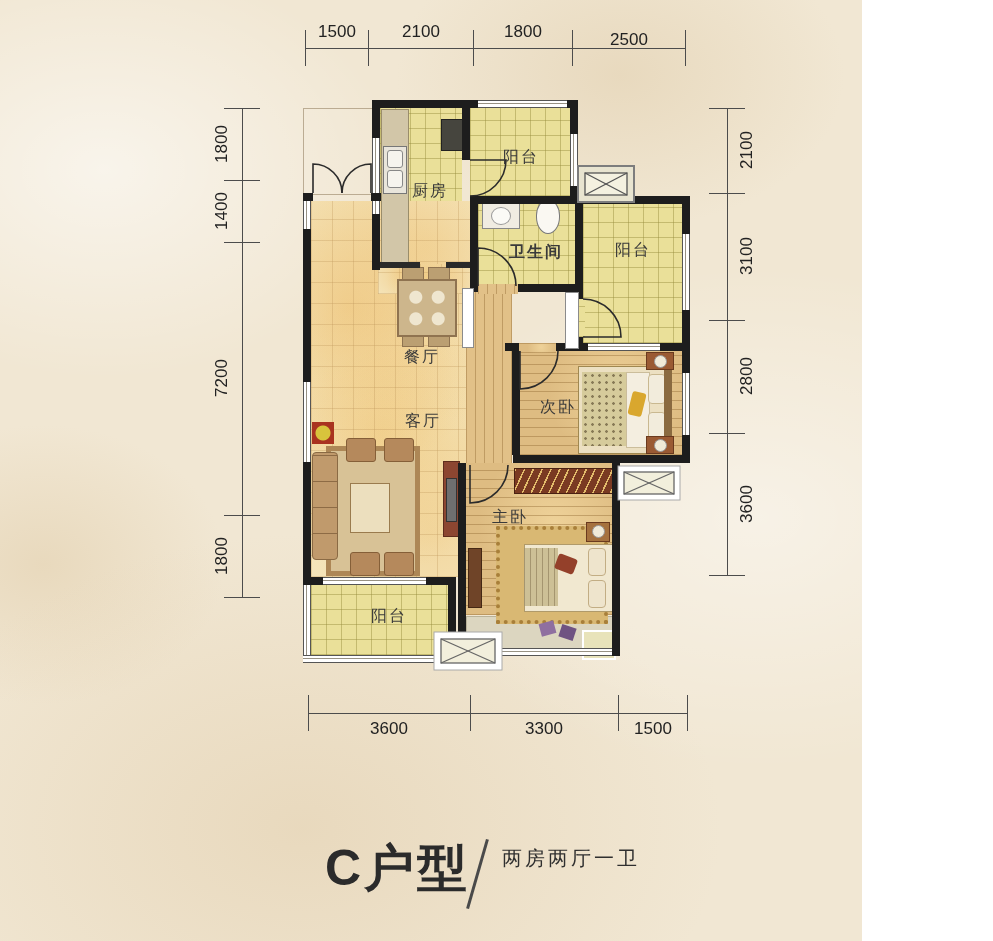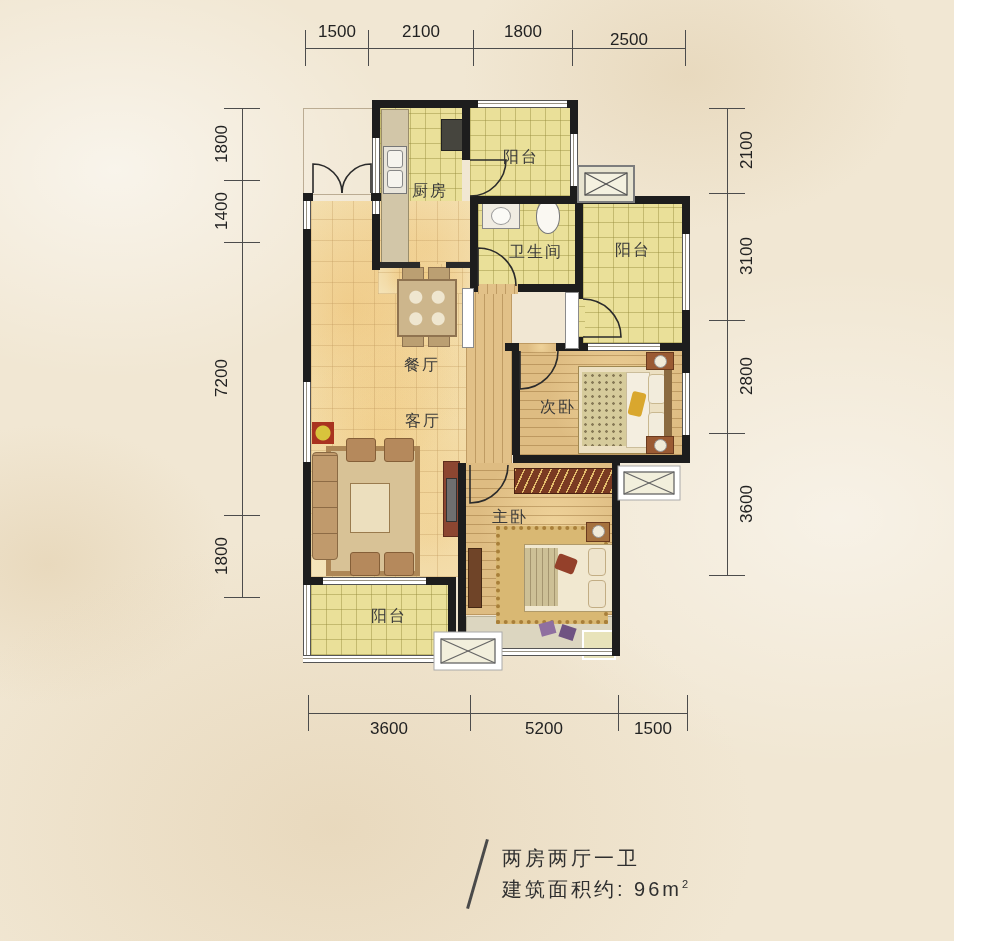--- a/index.html
+++ b/index.html
@@ -1,17 +1,17 @@
 <!DOCTYPE html>
 <html><head>
 <meta charset="utf-8">
 <style>
   html,body{margin:0;padding:0;}
   .canvas{
-    position:relative;width:954px;height:941px;overflow:hidden;
+    position:relative;width:862px;height:941px;overflow:hidden;
     font-family:"Liberation Sans","DejaVu Sans",sans-serif;
     background-color:#f1e7d3;
     background-image:
       radial-gradient(ellipse 420px 300px at 12% 18%, rgba(255,255,255,.55), transparent 70%),
       radial-gradient(ellipse 520px 360px at 88% 55%, rgba(255,255,255,.45), transparent 70%),
       radial-gradient(ellipse 600px 420px at 35% 88%, rgba(224,203,168,.5), transparent 70%),
       radial-gradient(ellipse 320px 220px at 72% 8%,  rgba(226,208,176,.6), transparent 70%),
       radial-gradient(ellipse 260px 200px at 5% 60%,  rgba(222,200,162,.45), transparent 70%);
   }
   .abs{position:absolute;}
@@ -69,21 +69,21 @@
     <span class="abs dim-label h" style="left:629px;top:22px;margin-top:8px;">2500</span>
   </div>
 
   <div>
     <div class="abs dim-line" style="left:308px;top:713px;width:379px;height:1px;"></div>
     <div class="abs dim-line" style="left:308px;top:695px;width:1px;height:36px;"></div>
     <div class="abs dim-line" style="left:470px;top:695px;width:1px;height:36px;"></div>
     <div class="abs dim-line" style="left:618px;top:695px;width:1px;height:36px;"></div>
     <div class="abs dim-line" style="left:687px;top:695px;width:1px;height:36px;"></div>
     <span class="abs dim-label h" style="left:389px;top:719px;">3600</span>
-    <span class="abs dim-label h" style="left:544px;top:719px;">5200</span>
+    <span class="abs dim-label h" style="left:544px;top:719px;">3300</span>
     <span class="abs dim-label h" style="left:653px;top:719px;">1500</span>
   </div>
 
   <div>
     <div class="abs dim-line" style="left:242px;top:108px;width:1px;height:489px;"></div>
     <div class="abs dim-line" style="left:224px;top:108px;width:36px;height:1px;"></div>
     <div class="abs dim-line" style="left:224px;top:180px;width:36px;height:1px;"></div>
     <div class="abs dim-line" style="left:224px;top:242px;width:36px;height:1px;"></div>
     <div class="abs dim-line" style="left:224px;top:515px;width:36px;height:1px;"></div>
     <div class="abs dim-line" style="left:224px;top:597px;width:36px;height:1px;"></div>
@@ -253,25 +253,25 @@
     <g>
       <rect x="434" y="632" width="68" height="38" fill="#ffffff" stroke="#aaa" stroke-width="1"></rect>
       <rect x="441" y="639" width="54" height="24" fill="#f2efdc" stroke="#666" stroke-width="1.3"></rect>
       <line x1="441" y1="639" x2="495" y2="663" stroke="#666" stroke-width="1.3"></line>
       <line x1="441" y1="663" x2="495" y2="639" stroke="#666" stroke-width="1.3"></line>
     </g>
   </svg>
 
   <span class="abs room-label" style="left:430px;top:191px;">厨房</span>
   <span class="abs room-label" style="left:521px;top:157px;">阳台</span>
-  <span class="abs room-label" style="left:536px;top:252px;">卫生间</span>
+  <span class="abs room-label" style="left:536px;top:252px;font-weight:bold;">卫生间</span>
   <span class="abs room-label" style="left:633px;top:250px;">阳台</span>
-  <span class="abs room-label" style="left:422px;top:357px;margin-top:8px;">餐厅</span>
+  <span class="abs room-label" style="left:422px;top:357px;">餐厅</span>
   <span class="abs room-label" style="left:423px;top:421px;">客厅</span>
   <span class="abs room-label" style="left:558px;top:407px;">次卧</span>
   <span class="abs room-label" style="left:510px;top:517px;">主卧</span>
   <span class="abs room-label" style="left:389px;top:616px;">阳台</span>
 
+  <div class="abs type-title" style="left:325px;top:835px;">C户型</div>
   <div class="abs" style="left:476px;top:838px;width:3px;height:72px;background:#4a4a4a;transform:rotate(16deg);z-index:5;"></div>
   <div class="abs sub-line" style="left:502px;top:845px;">两房两厅一卫</div>
-  <div class="abs sub-line" style="left:502px;top:876px;"><span>建筑面积约: 96m</span><sup>2</sup></div>
 
 </div>
 
 </body></html>

